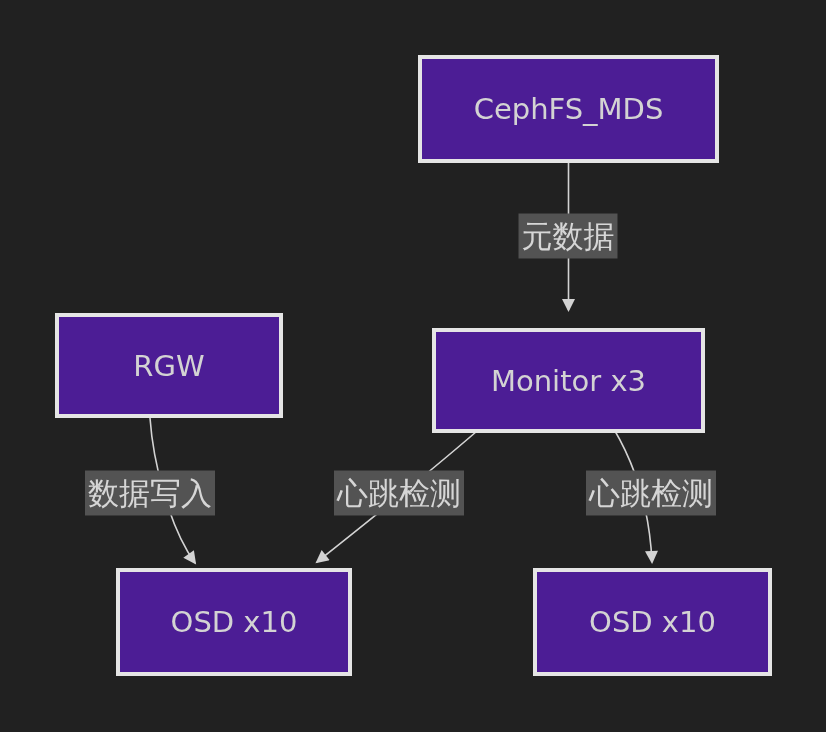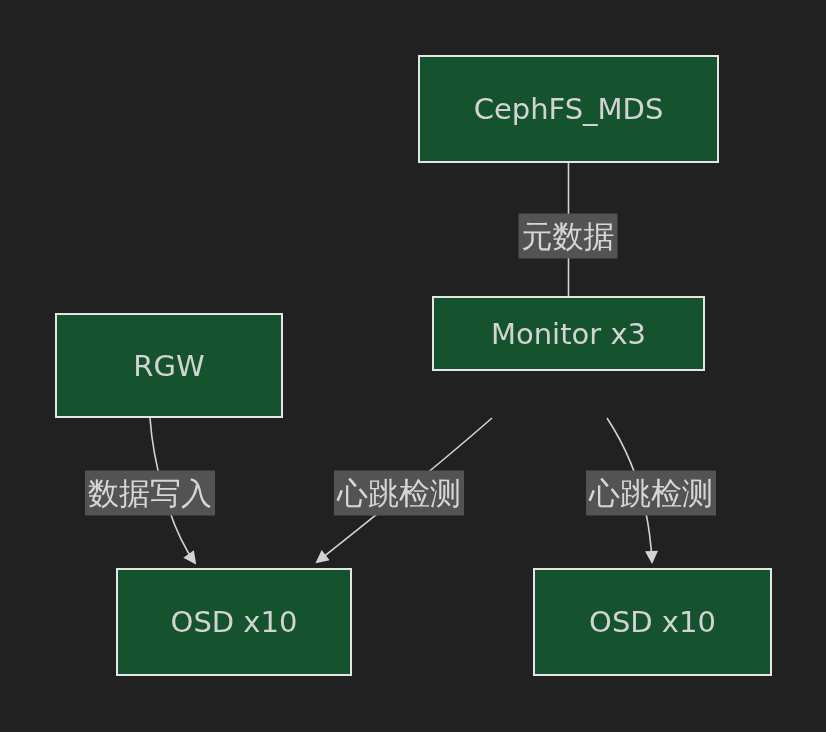--- a/index.html
+++ b/index.html
@@ -23,32 +23,32 @@
     height: 732px;
   }
   .edges path.edge {
     fill: none;
     stroke: #d3d3d3;
     stroke-width: 1.6;
   }
   .node {
     position: absolute;
     box-sizing: border-box;
-    background: #14532d;
-    border: 2px solid #e5e5e5;
+    background: #4c1d95;
+    border: 4px solid #e5e5e5;
     display: flex;
     align-items: center;
     justify-content: center;
     color: #d3d3d3;
     font-size: 29px;
     white-space: nowrap;
   }
   .node-cephfs  { left: 418px; top:  55px; width: 301px; height: 108px; }
   .node-rgw     { left:  55px; top: 313px; width: 228px; height: 105px; }
-  .node-monitor { left: 432px; top: 296px; width: 273px; height: 75px; }
+  .node-monitor { left: 432px; top: 328px; width: 273px; height: 105px; }
   .node-osd1    { left: 116px; top: 568px; width: 236px; height: 108px; }
   .node-osd2    { left: 533px; top: 568px; width: 239px; height: 108px; }
   .edge-label {
     position: absolute;
     transform: translate(-50%, -50%);
     background: #535353;
     color: #d6d6d6;
     font-size: 31px;
     line-height: 45px;
     padding: 0 3px;

